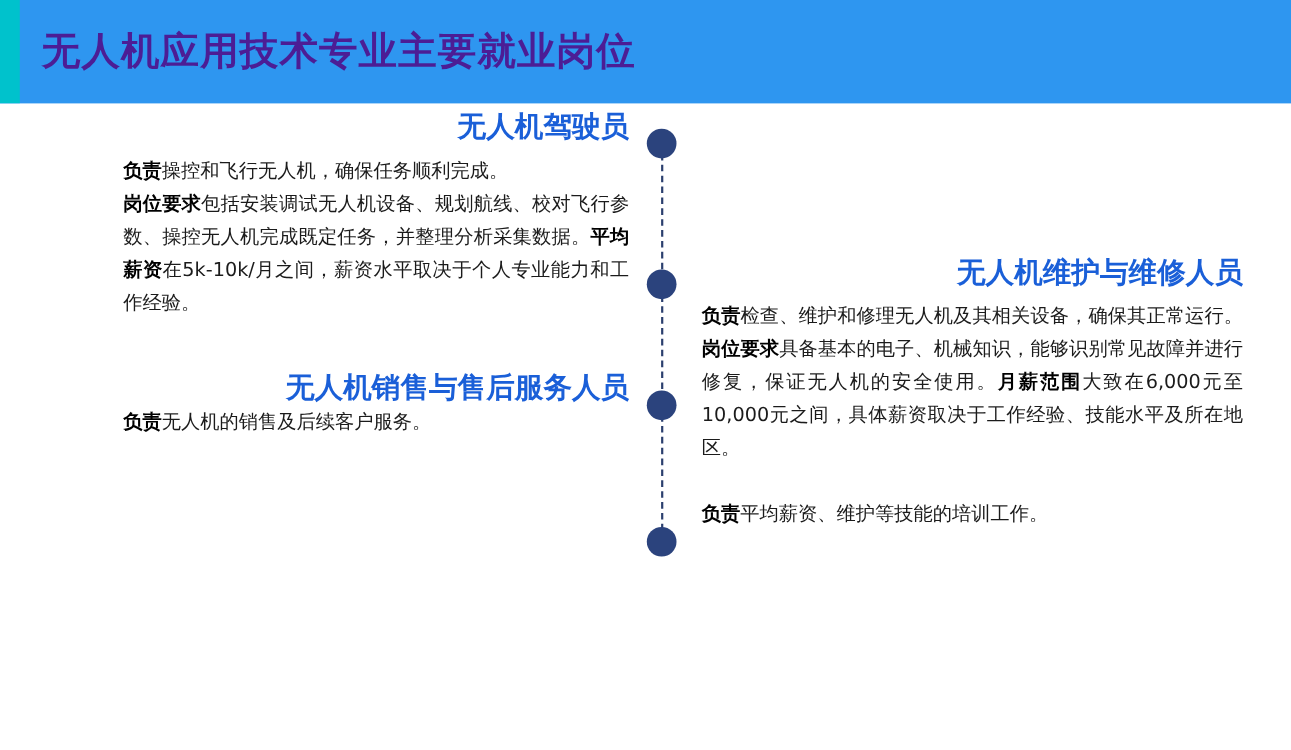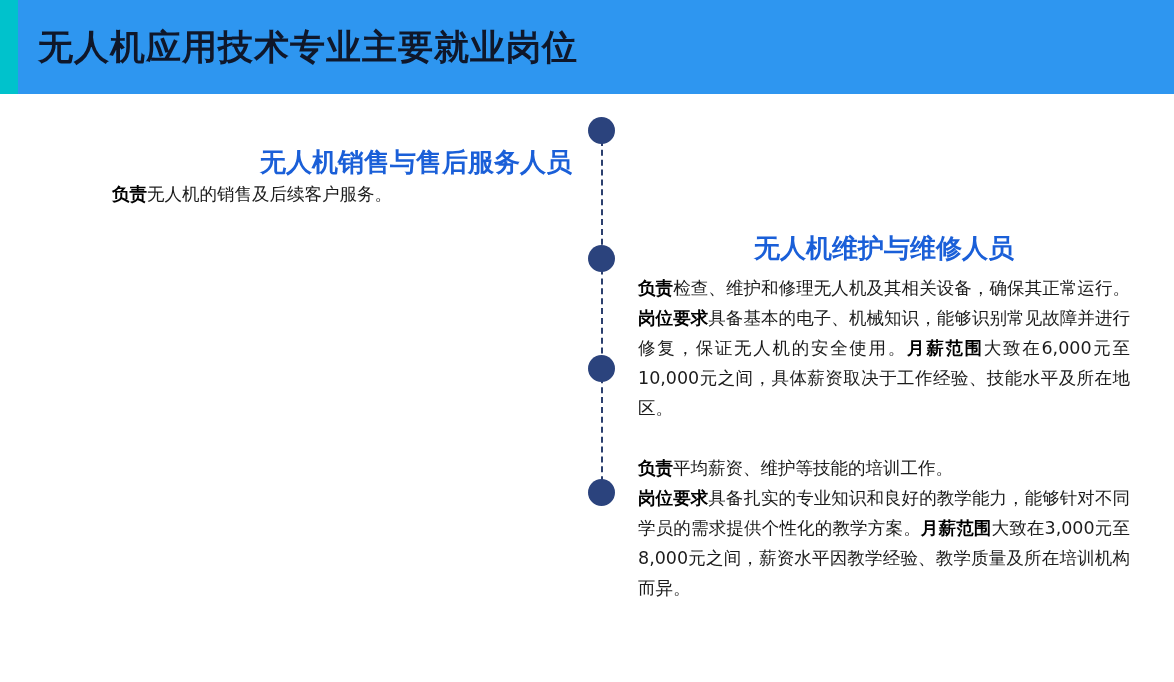--- a/index.html
+++ b/index.html
@@ -34,21 +34,21 @@
     background: #00c2cc;
   }
   #header-title {
     position: absolute;
     left: 38px;
     top: 0;
     height: 94px;
     line-height: 94px;
     font-size: 35px;
     font-weight: bold;
-    color: #0f172a;
+    color: #4c1d95;
     letter-spacing: 1px;
     white-space: nowrap;
   }
 
   
   #timeline {
     position: absolute;
     left: 588px;
     top: 110px;
     width: 28px;
@@ -92,21 +92,21 @@
   .job-block { position: relative; }
 
   .job-heading {
     font-size: 26px;
     font-weight: bold;
     color: #1a5fd8;
     line-height: 1.25;
     white-space: nowrap;
   }
   #left-column .job-heading { text-align: right; }
-  #right-column .job-heading { text-align: center; }
+  #right-column .job-heading { text-align: right; }
 
   .job-body {
     font-size: 17.5px;
     color: #1b1b1b;
     line-height: 1.72;
     text-align: justify;
     text-justify: inter-ideograph;
   }
   .job-body p { margin: 0; }
   .job-body b { font-weight: bold; color: #000000; }
@@ -130,20 +130,27 @@
 <div id="timeline">
   <div id="timeline-line"></div>
   <div class="timeline-dot" id="timeline-dot-1"></div>
   <div class="timeline-dot" id="timeline-dot-2"></div>
   <div class="timeline-dot" id="timeline-dot-3"></div>
   <div class="timeline-dot" id="timeline-dot-4"></div>
 </div>
 
 <div id="left-column">
 
+  <div class="job-block" id="job-block-1">
+    <div class="job-heading">无人机驾驶员</div>
+    <div class="job-body">
+        <p><b>负责</b><span>操控和飞行无人机，确保任务顺利完成。</span></p>
+        <p><b>岗位要求</b><span>包括安装调试无人机设备、规划航线、校对飞行参数、操控无人机完成既定任务，并整理分析采集数据。</span><b>平均薪资</b><span>在5k-10k/月之间，薪资水平取决于个人专业能力和工作经验。</span></p>
+      </div>
+  </div>
 
   <div class="job-block" id="job-block-2">
     <div class="job-heading">无人机销售与售后服务人员</div>
     <div class="job-body">
         <p><b>负责</b><span>无人机的销售及后续客户服务。</span></p>
       </div>
   </div>
 
 </div>
 
@@ -152,17 +159,16 @@
   <div class="job-block" id="job-block-3">
     <div class="job-heading">无人机维护与维修人员</div>
     <div class="job-body">
         <p><b>负责</b><span>检查、维护和修理无人机及其相关设备，确保其正常运行。</span><b>岗位要求</b><span>具备基本的电子、机械知识，能够识别常见故障并进行修复，保证无人机的安全使用。</span><b>月薪范围</b><span>大致在6,000元至10,000元之间，具体薪资取决于工作经验、技能水平及所在地区。</span></p>
       </div>
   </div>
 
   <div class="job-block" id="job-block-4">
     <div class="job-body">
         <p><b>负责</b><span>平均薪资、维护等技能的培训工作。</span></p>
-        <p><b>岗位要求</b><span>具备扎实的专业知识和良好的教学能力，能够针对不同学员的需求提供个性化的教学方案。</span><b>月薪范围</b><span>大致在3,000元至8,000元之间，薪资水平因教学经验、教学质量及所在培训机构而异。</span></p>
       </div>
   </div>
 
 </div>
 
 </body></html>

